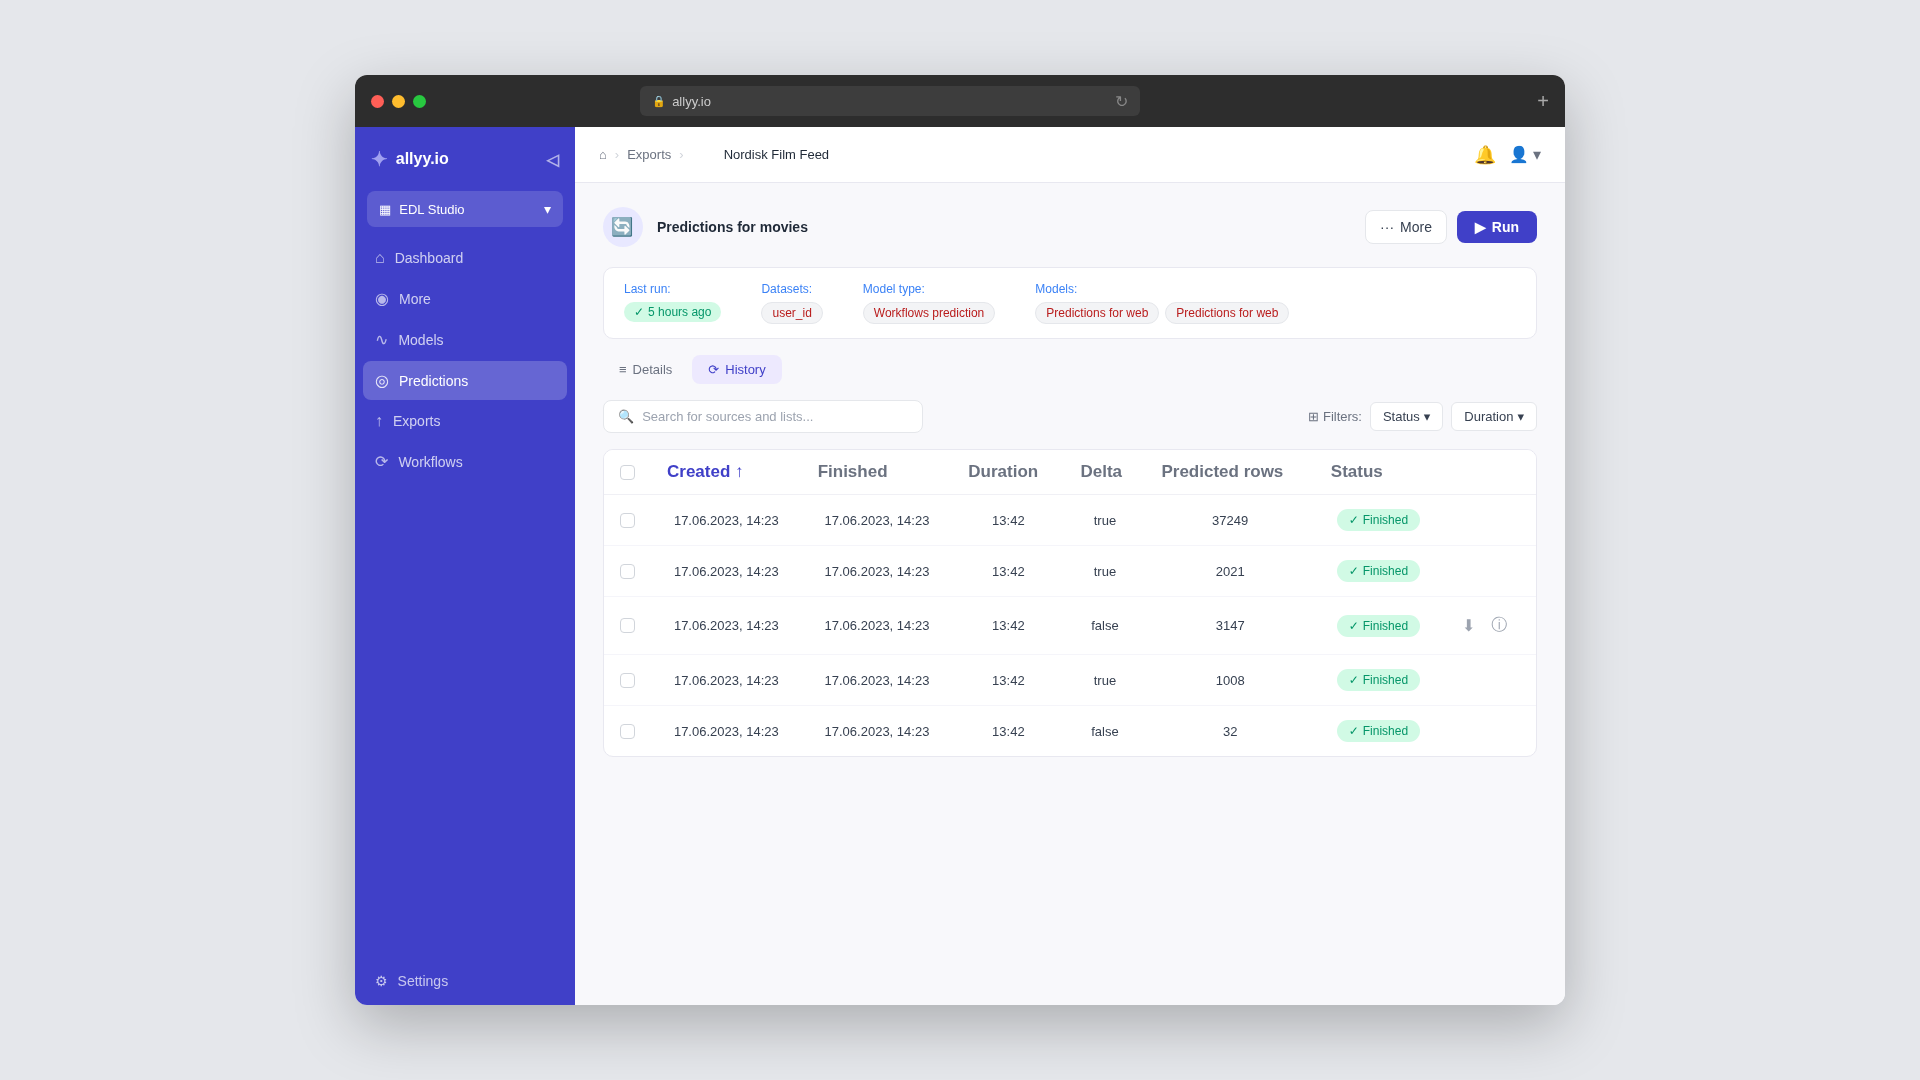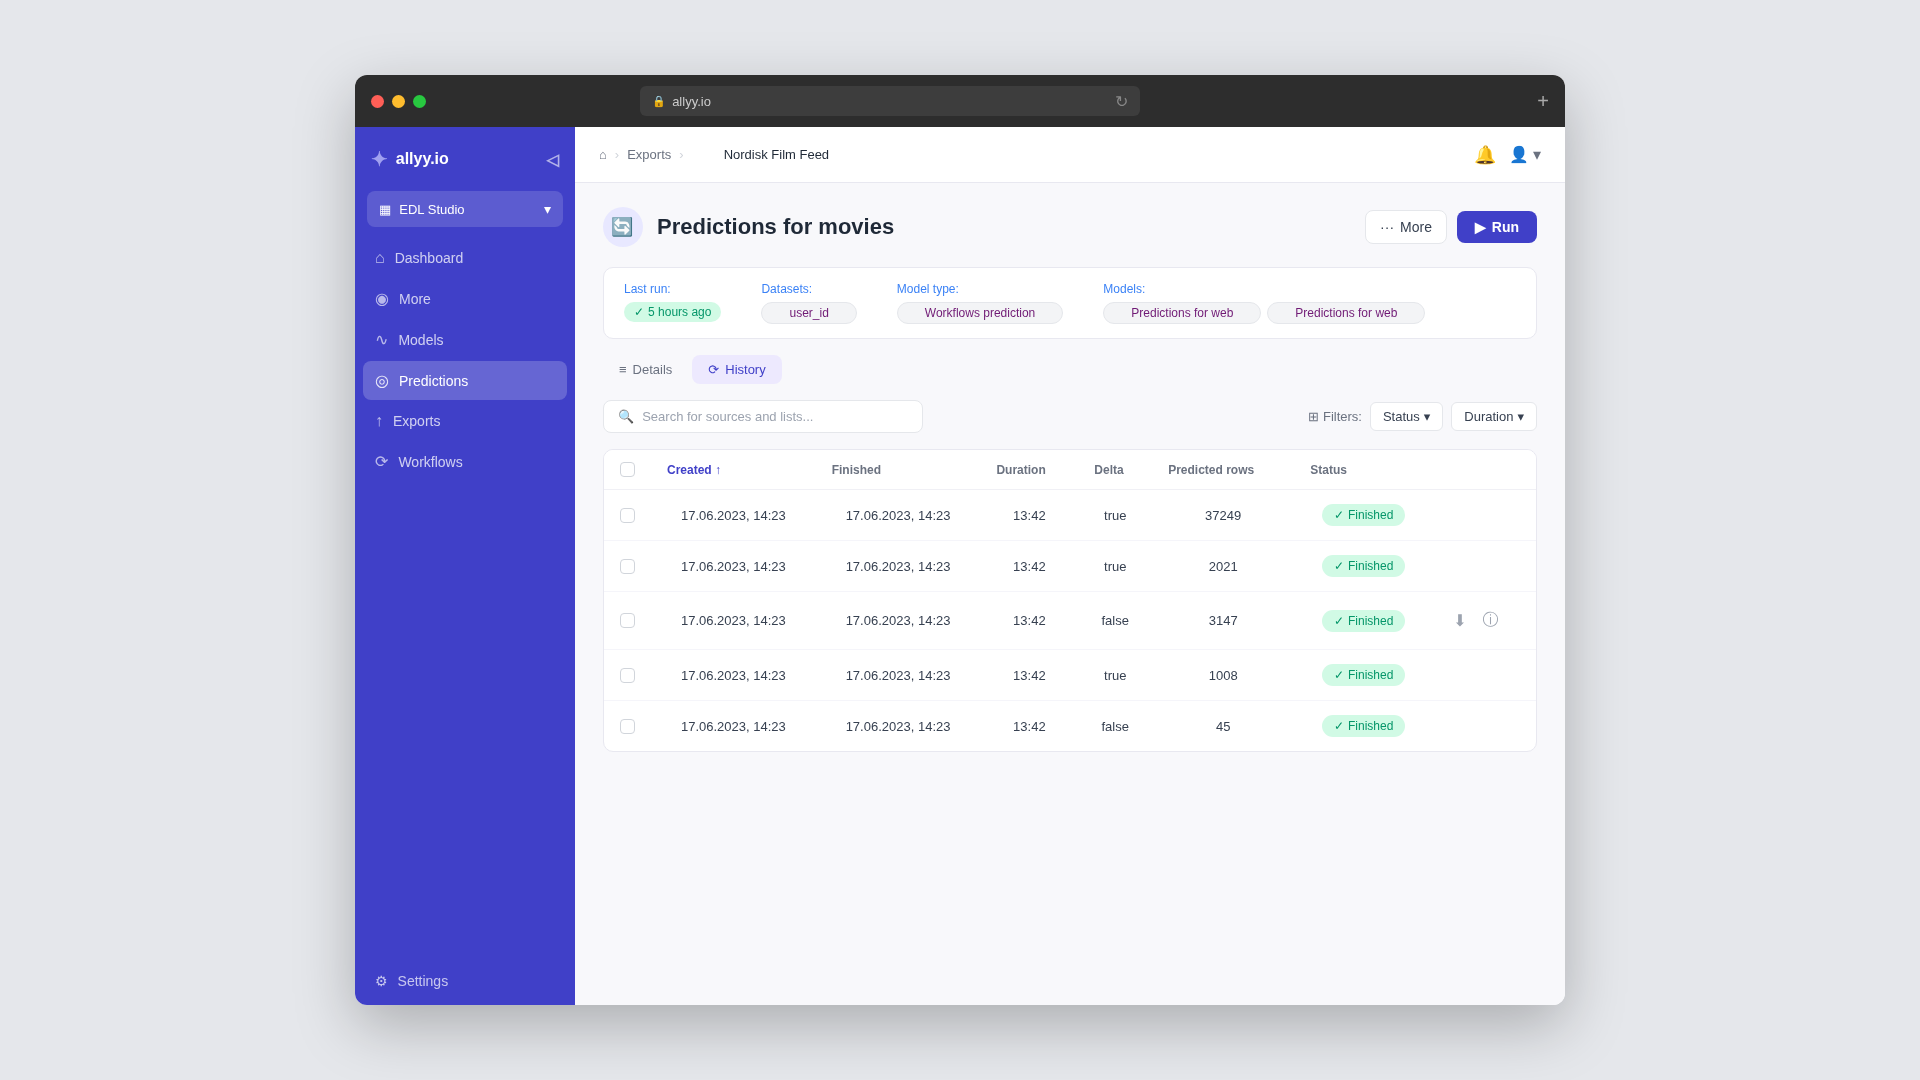--- a/index.html
+++ b/index.html
@@ -275,21 +275,21 @@
       background: #e8e8ff;
       border-radius: 50%;
       display: flex;
       align-items: center;
       justify-content: center;
       color: #4040c8;
       font-size: 18px;
     }
 
     .page-title {
-      font-size: 22px;
+      font-size: 14px;
       font-weight: 600;
       color: #1f2937;
     }
 
     .page-header-actions {
       display: flex;
       align-items: center;
       gap: 10px;
     }
 
@@ -358,23 +358,23 @@
       padding: 3px 10px;
       font-size: 12px;
       font-weight: 500;
       display: flex;
       align-items: center;
       gap: 4px;
     }
 
     .badge-neutral {
       background: #f3f4f6;
-      color: #701a75;
+      color: #b91c1c;
       border-radius: 20px;
-      padding: 3px 27px;
+      padding: 3px 10px;
       font-size: 12px;
       font-weight: 500;
       border: 1px solid #e5e7eb;
     }
 
     
     .tabs {
       display: flex;
       gap: 4px;
       margin-bottom: 16px;
@@ -458,21 +458,21 @@
       border-collapse: collapse;
     }
 
     thead tr {
       border-bottom: 1px solid #f0f0f5;
     }
 
     thead th {
       padding: 12px 16px;
       text-align: left;
-      font-size: 12px;
+      font-size: 17px;
       font-weight: 600;
       color: #6b7280;
       background: #fff;
     }
 
     thead th.sortable {
       color: #4040c8;
       cursor: pointer;
     }
 
@@ -785,21 +785,21 @@
       </td>
     </tr>
                 <tr>
       <td>
                     <div class="checkbox"></div>
                   </td>
       <td>17.06.2023, 14:23</td>
       <td>17.06.2023, 14:23</td>
       <td>13:42</td>
       <td>false</td>
-      <td>45</td>
+      <td>32</td>
       <td>
         <span class="status-finished"><span>✓</span> Finished</span>
       </td>
       <td>
         
       </td>
     </tr>
               </tbody>
           </table>
         </div>

